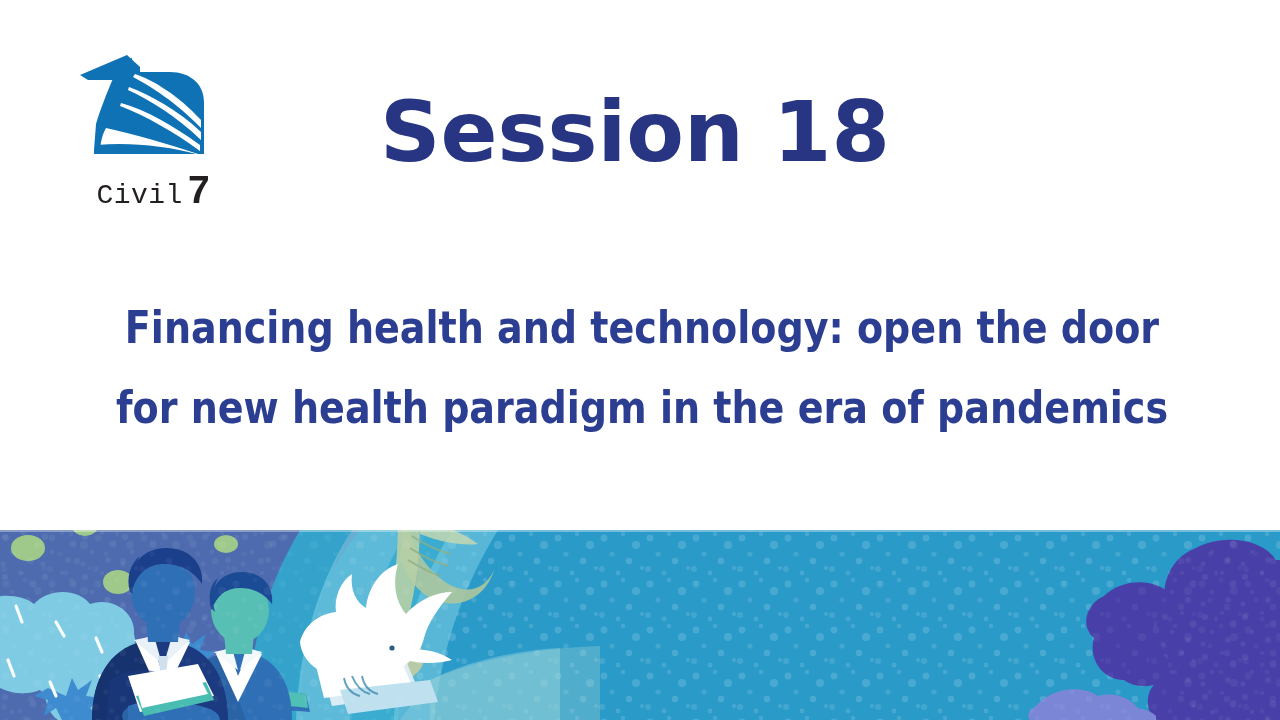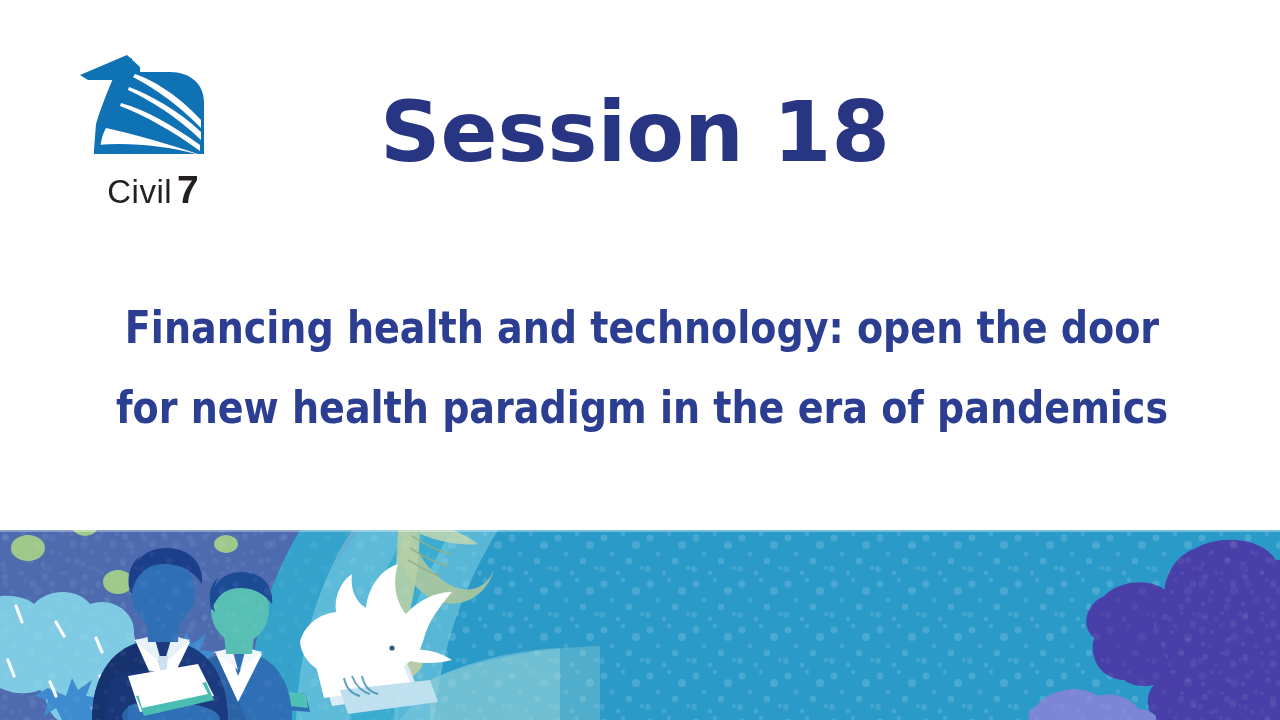--- a/index.html
+++ b/index.html
@@ -42,22 +42,22 @@
   .logo-wordmark {
     position: absolute;
     left: 0px;
     top: 120px;
     width: 175px;
     text-align: center;
     white-space: nowrap;
     line-height: 1;
   }
   .logo-civil {
-    font-family: Liberation Sans, sans-serif;
-    font-size: 33px;
+    font-family: Liberation Mono, monospace;
+    font-size: 28px;
     color: #231f20;
     letter-spacing: 0.5px;
     margin-left: 7px;
   }
   .logo-seven {
     font-family: "Liberation Sans", sans-serif;
     font-size: 39px;
     font-weight: bold;
     color: #231f20;
     margin-left: 5px;

